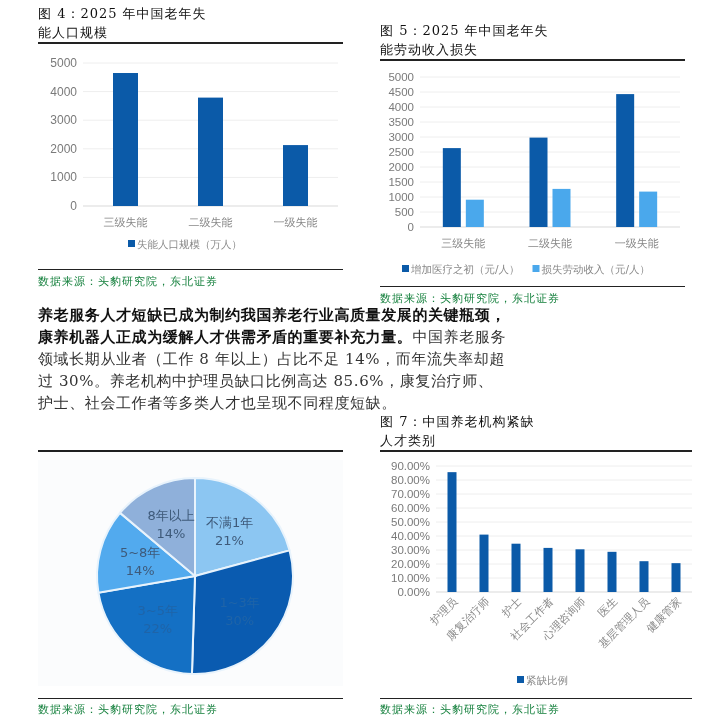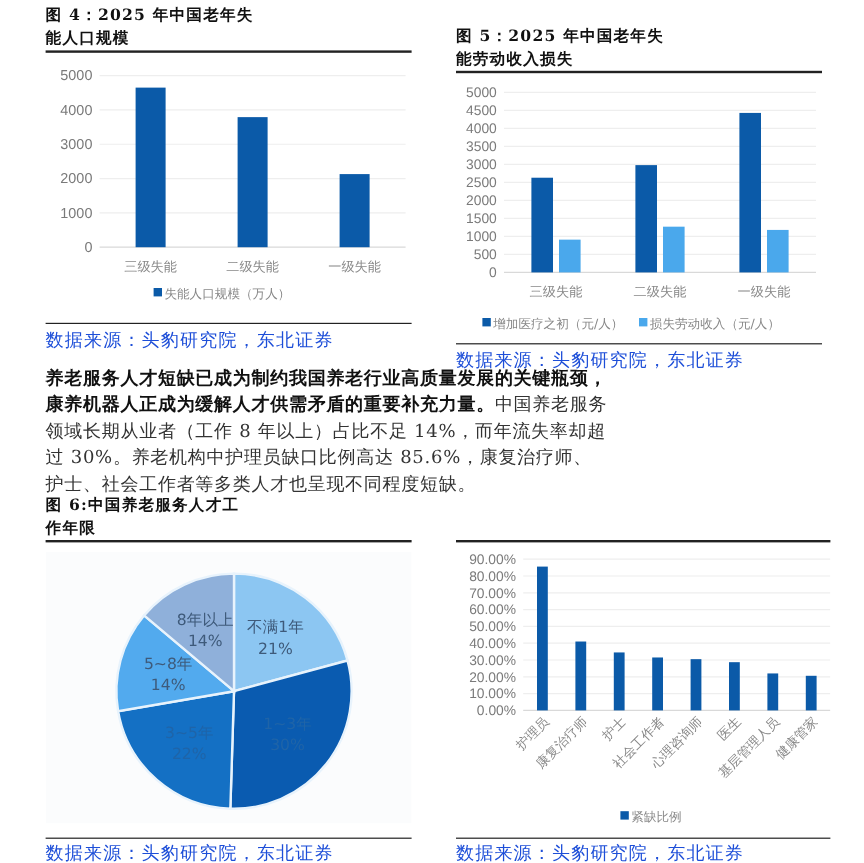--- a/index.html
+++ b/index.html
@@ -1,20 +1,20 @@
 <!DOCTYPE html>
 <html><head>
 <meta charset="utf-8">
 <style>
   html,body{margin:0;padding:0;background:#fff;}
   body{width:720px;height:719px;position:relative;overflow:hidden;font-family:"DejaVu Serif","Liberation Serif",serif;color:#111;}
   .panel{position:absolute;}
-  .fig-title{font-weight:bold;font-size:13px;line-height:19px;letter-spacing:1px;white-space:pre-line;}
+  .fig-title{font-weight:normal;font-size:13px;line-height:19px;letter-spacing:1px;white-space:pre-line;}
   .rule{position:absolute;left:0;right:0;height:1.5px;background:#222;}
-  .source{position:absolute;font-size:15px;letter-spacing:1px;color:#1d4ed8;}
+  .source{position:absolute;font-size:11px;letter-spacing:1px;color:#15803d;}
   .axis-label{font-family:"Liberation Sans","DejaVu Sans",sans-serif;fill:#7a7a7a;}
   .cat-label{font-family:"DejaVu Sans",sans-serif;fill:#888;}
   .para{position:absolute;left:38px;top:304px;width:470px;font-size:15px;line-height:22px;letter-spacing:0.6px;color:#333;}
   .para b{color:#111;}
 </style>
 </head>
 <body>
 
 <div class="panel" style="left:38px;top:4px;width:305px;height:290px;">
   <div class="fig-title">图 4：2025 年中国老年失
@@ -87,22 +87,20 @@
       <rect x="152.5" y="202" width="7" height="7" fill="#4aa8ec"></rect>
       <text x="161.5" y="210" font-size="10.5" class="cat-label">损失劳动收入（元/人）</text>
     </svg>
   <div class="rule" style="top:265px;height:1px;"></div>
   <div class="source" style="top:270px;left:0;">数据来源：头豹研究院，东北证券</div>
 </div>
 
 <div class="para"><b>养老服务人才短缺已成为制约我国养老行业高质量发展的关键瓶颈，康养机器人正成为缓解人才供需矛盾的重要补充力量。</b><span>中国养老服务领域长期从业者（工作 8 年以上）占比不足 14%，而年流失率却超过 30%。养老机构中护理员缺口比例高达 85.6%，康复治疗师、护士、社会工作者等多类人才也呈现不同程度短缺。</span></div>
 
 <div class="panel" style="left:38px;top:412px;width:305px;height:305px;">
-  <div class="fig-title">图 6:中国养老服务人才工
-作年限</div>
   <div class="rule" style="top:38px;"></div>
   <svg id="fig6svg" width="305" height="240" style="position:absolute;left:0;top:44px;">
       <rect x="0" y="4" width="305" height="226" fill="#fbfcfd"></rect>
       <path d="M157,120 L157,22 A98,98 0 0 1 251.5946670109567,94.39045152513965 Z" fill="#8cc6f2" stroke="#e8f3fc" stroke-width="2"></path>
       <text x="191.54352684309742" y="70.86098856598423" text-anchor="middle" font-size="13" fill="#3e5a7a" font-family="&quot;DejaVu Sans&quot;,sans-serif">不满1年</text>
       <text x="191.54352684309742" y="88.86098856598423" text-anchor="middle" font-size="13" fill="#3e5a7a" font-family="&quot;DejaVu Sans&quot;,sans-serif">21%</text>
       <path d="M157,120 L251.5946670109567,94.39045152513965 A98,98 0 0 1 153.952213497556,217.95259566461482 Z" fill="#0a5bb0" stroke="#e8f3fc" stroke-width="2"></path>
       <text x="201.59633803660344" y="151.24134267767045" text-anchor="middle" font-size="13" fill="#1f64a8" font-family="&quot;DejaVu Sans&quot;,sans-serif">1~3年</text>
       <text x="201.59633803660344" y="169.24134267767045" text-anchor="middle" font-size="13" fill="#1f64a8" font-family="&quot;DejaVu Sans&quot;,sans-serif">30%</text>
       <path d="M157,120 L153.952213497556,217.95259566461482 A98,98 0 0 1 60.43060250170923,136.68386846079508 Z" fill="#1470c4" stroke="#e8f3fc" stroke-width="2"></path>
@@ -113,20 +111,22 @@
       <text x="102.13509313364511" y="119.14646188458102" text-anchor="middle" font-size="13" fill="#3e5a7a" font-family="&quot;DejaVu Sans&quot;,sans-serif">14%</text>
       <path d="M157,120 L82.03661190568452,56.87717967786102 A98,98 0 0 1 156.99999999999997,22 Z" fill="#8fb0da" stroke="#e8f3fc" stroke-width="2"></path>
       <text x="133.0228967775924" y="64.4647293490952" text-anchor="middle" font-size="13" fill="#3e5a7a" font-family="&quot;DejaVu Sans&quot;,sans-serif">8年以上</text>
       <text x="133.0228967775924" y="82.4647293490952" text-anchor="middle" font-size="13" fill="#3e5a7a" font-family="&quot;DejaVu Sans&quot;,sans-serif">14%</text>
     </svg>
   <div class="rule" style="top:286px;height:1px;"></div>
   <div class="source" style="top:290px;left:0;">数据来源：头豹研究院，东北证券</div>
 </div>
 
 <div class="panel" style="left:380px;top:412px;width:312px;height:305px;">
+  <div class="fig-title">图 7：中国养老机构紧缺
+人才类别</div>
   <div class="rule" style="top:38px;"></div>
   <svg id="fig7svg" width="312" height="245" style="position:absolute;left:0;top:42px;">
       <line x1="56" x2="312" y1="138" y2="138" stroke="#d9d9d9" stroke-width="1"></line>
       <text x="50" y="142" text-anchor="end" font-size="11.5" class="axis-label">0.00%</text>
       <line x1="56" x2="312" y1="124" y2="124" stroke="#eeeeee" stroke-width="1"></line>
       <text x="50" y="128" text-anchor="end" font-size="11.5" class="axis-label">10.00%</text>
       <line x1="56" x2="312" y1="110" y2="110" stroke="#eeeeee" stroke-width="1"></line>
       <text x="50" y="114" text-anchor="end" font-size="11.5" class="axis-label">20.00%</text>
       <line x1="56" x2="312" y1="96" y2="96" stroke="#eeeeee" stroke-width="1"></line>
       <text x="50" y="100" text-anchor="end" font-size="11.5" class="axis-label">30.00%</text>

